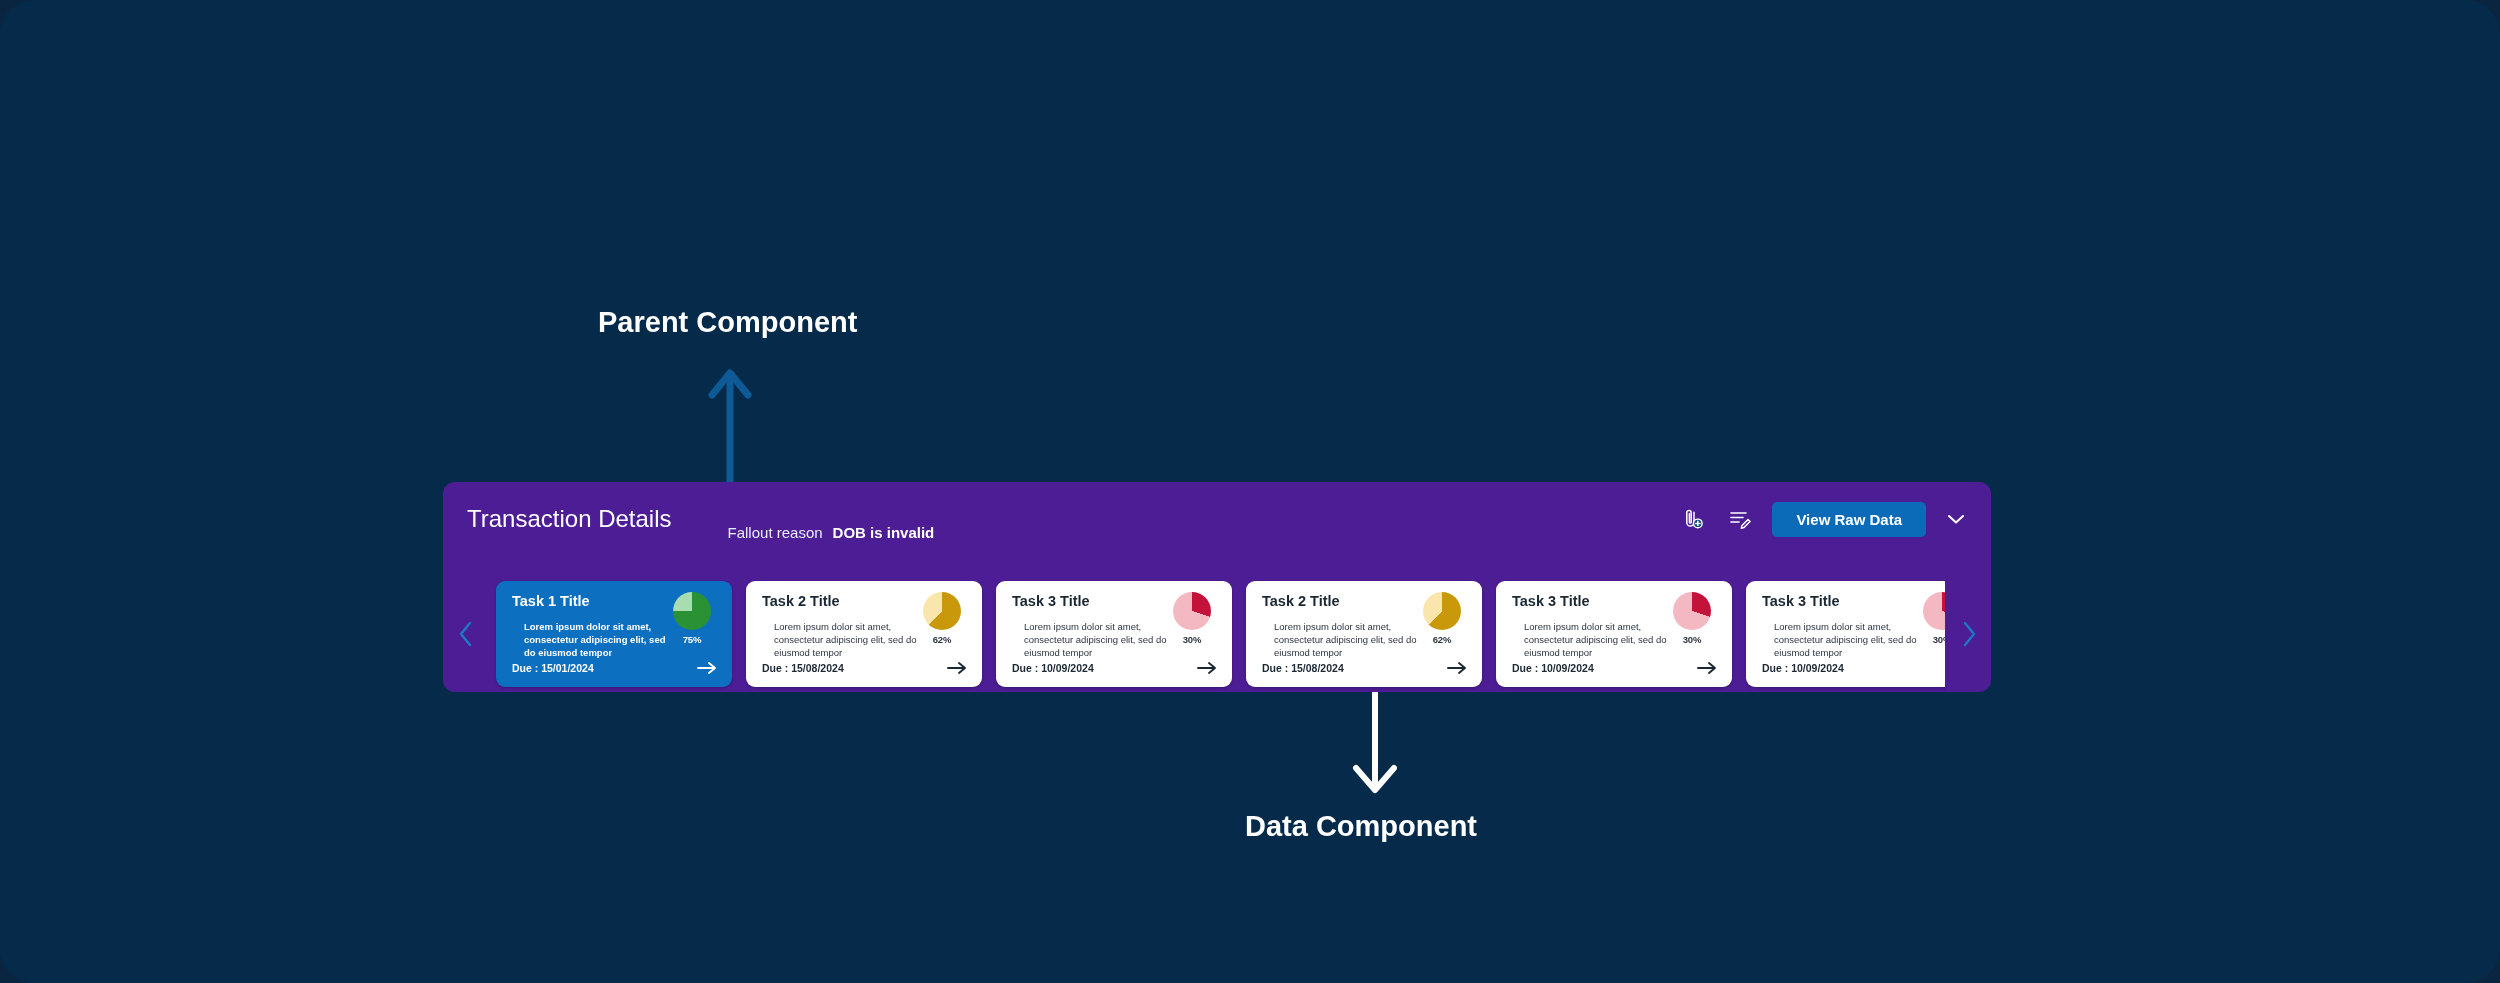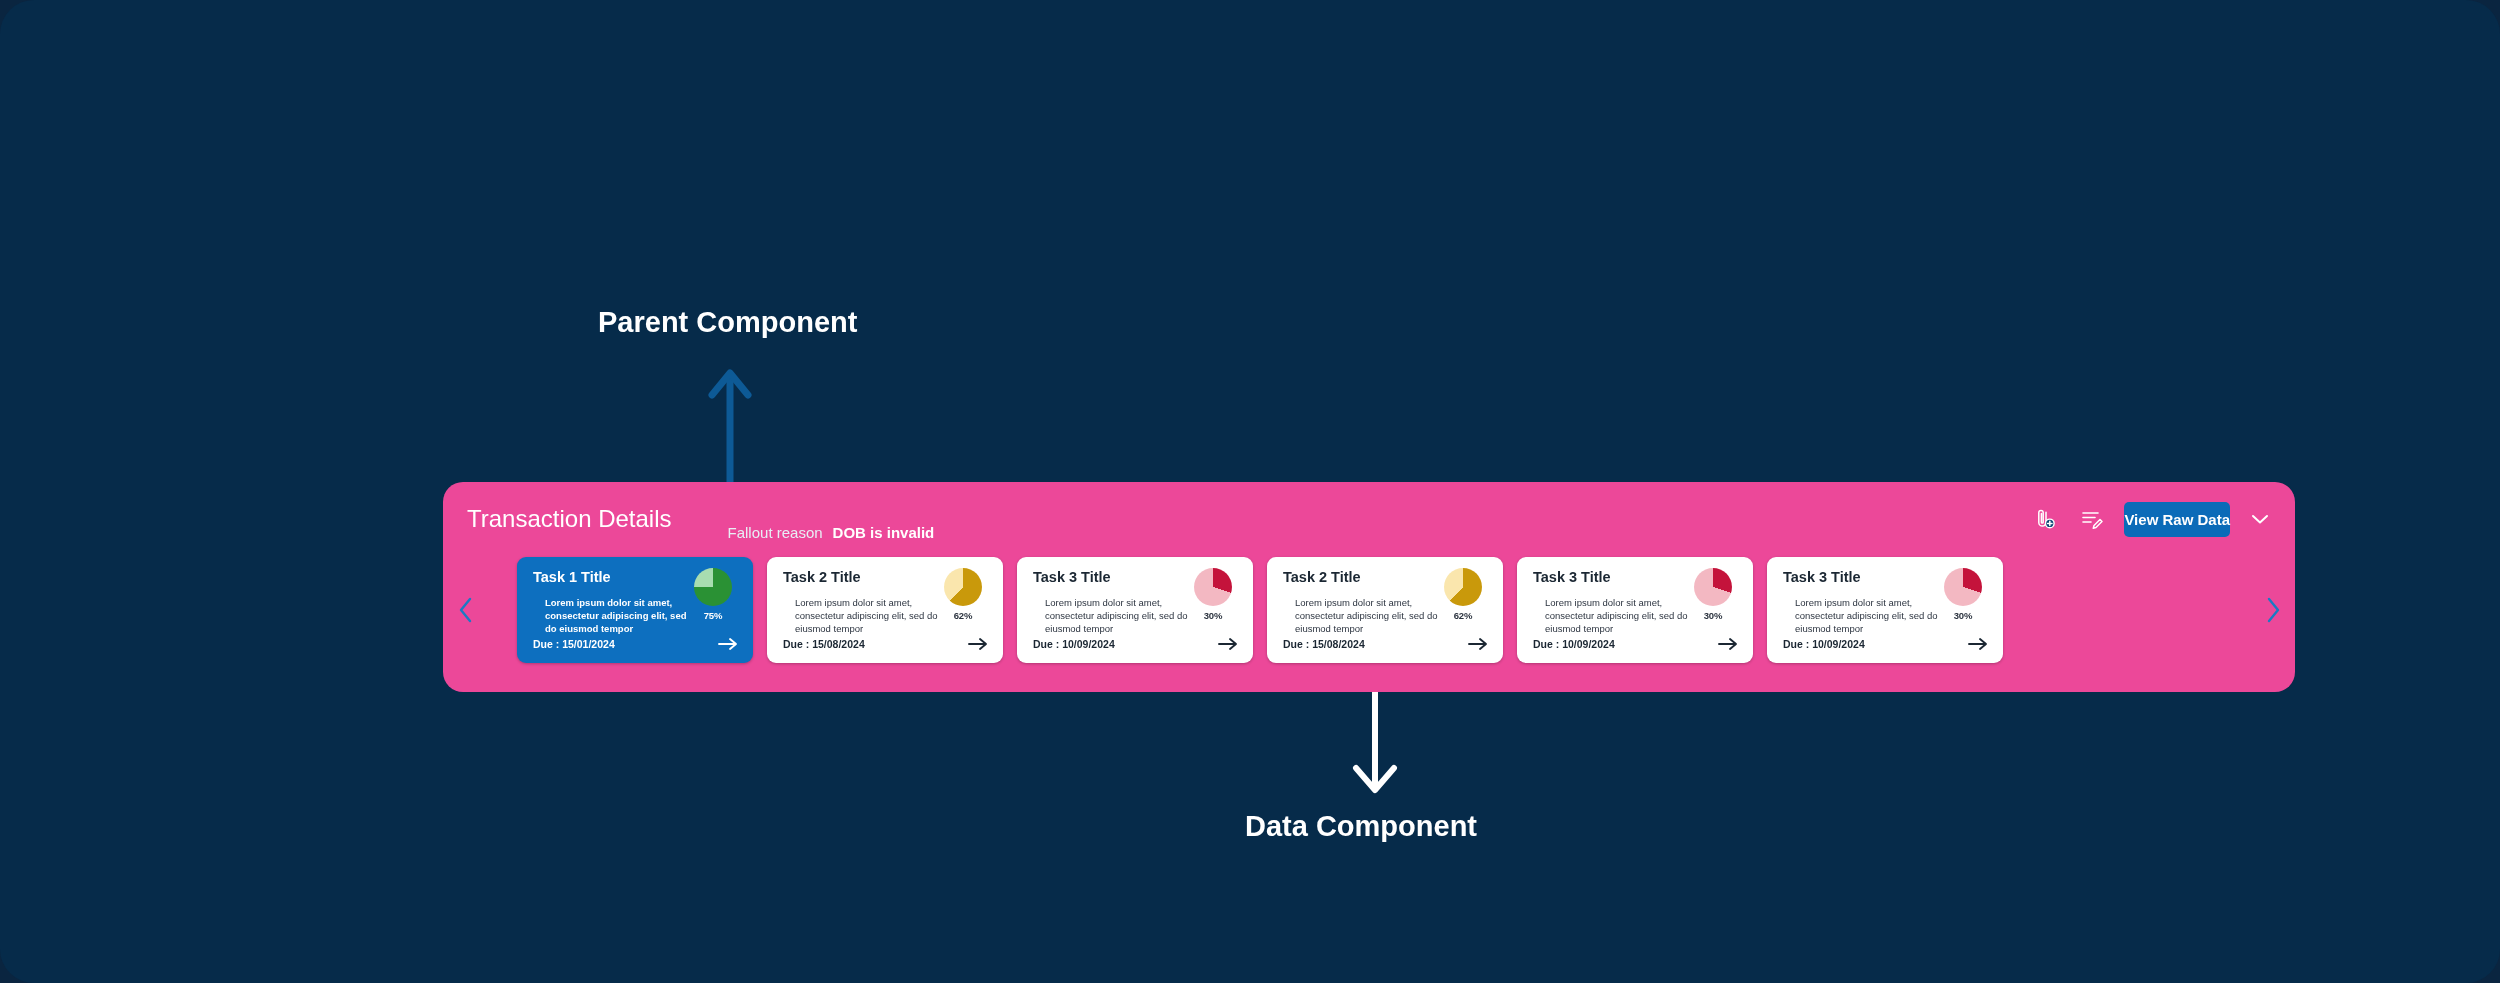--- a/index.html
+++ b/index.html
@@ -69,24 +69,24 @@
     top: 688px;
     width: 60px;
     height: 110px;
   }
 
   
   .panel {
     position: absolute;
     left: 443px;
     top: 482px;
-    width: 1852px;
+    width: 1548px;
     height: 210px;
-    background: #ec4899;
-    border-radius: 20px;
+    background: #4c1d95;
+    border-radius: 12px;
   }
 
   .panel-header {
     position: absolute;
     left: 0;
     top: 0;
     width: 100%;
     height: 74px;
     display: flex;
     align-items: center;
@@ -133,45 +133,44 @@
     justify-content: center;
     cursor: pointer;
   }
   .raw-btn {
     background: #0b6bb8;
     color: #ffffff;
     font-size: 15px;
     font-weight: bold;
     border: none;
     border-radius: 5px;
-    padding: 9px 0;
+    padding: 9px 24px;
     cursor: pointer;
     font-family: "Liberation Sans", sans-serif;
     white-space: nowrap;
     text-align: center;
   }
   .chevron-btn {
     width: 26px;
     height: 26px;
     display: flex;
     align-items: center;
     justify-content: center;
     cursor: pointer;
   }
 
   
   .carousel {
     position: absolute;
     left: 0;
-    top: 60px;
+    top: 84px;
     width: 100%;
     height: 136px;
     display: flex;
     align-items: center;
-    gap: 21px;
   }
   .nav-arrow {
     width: 46px;
     flex: 0 0 46px;
     display: flex;
     align-items: center;
     justify-content: center;
     cursor: pointer;
   }
   .cards-viewport {

